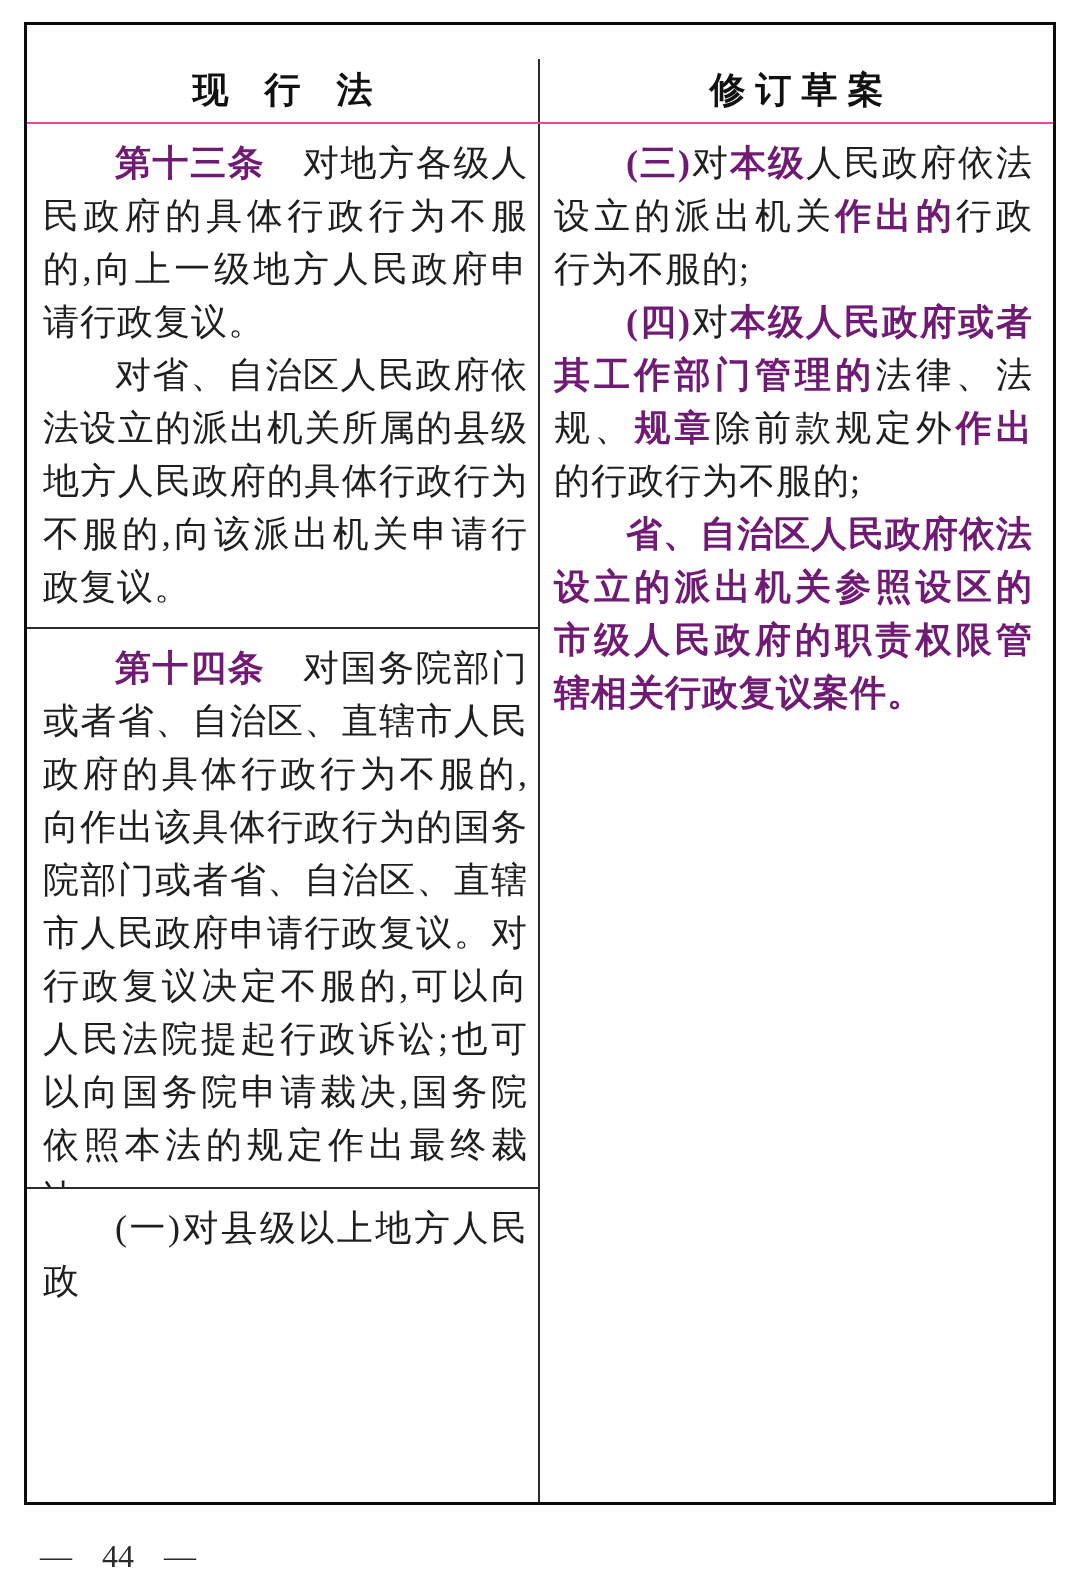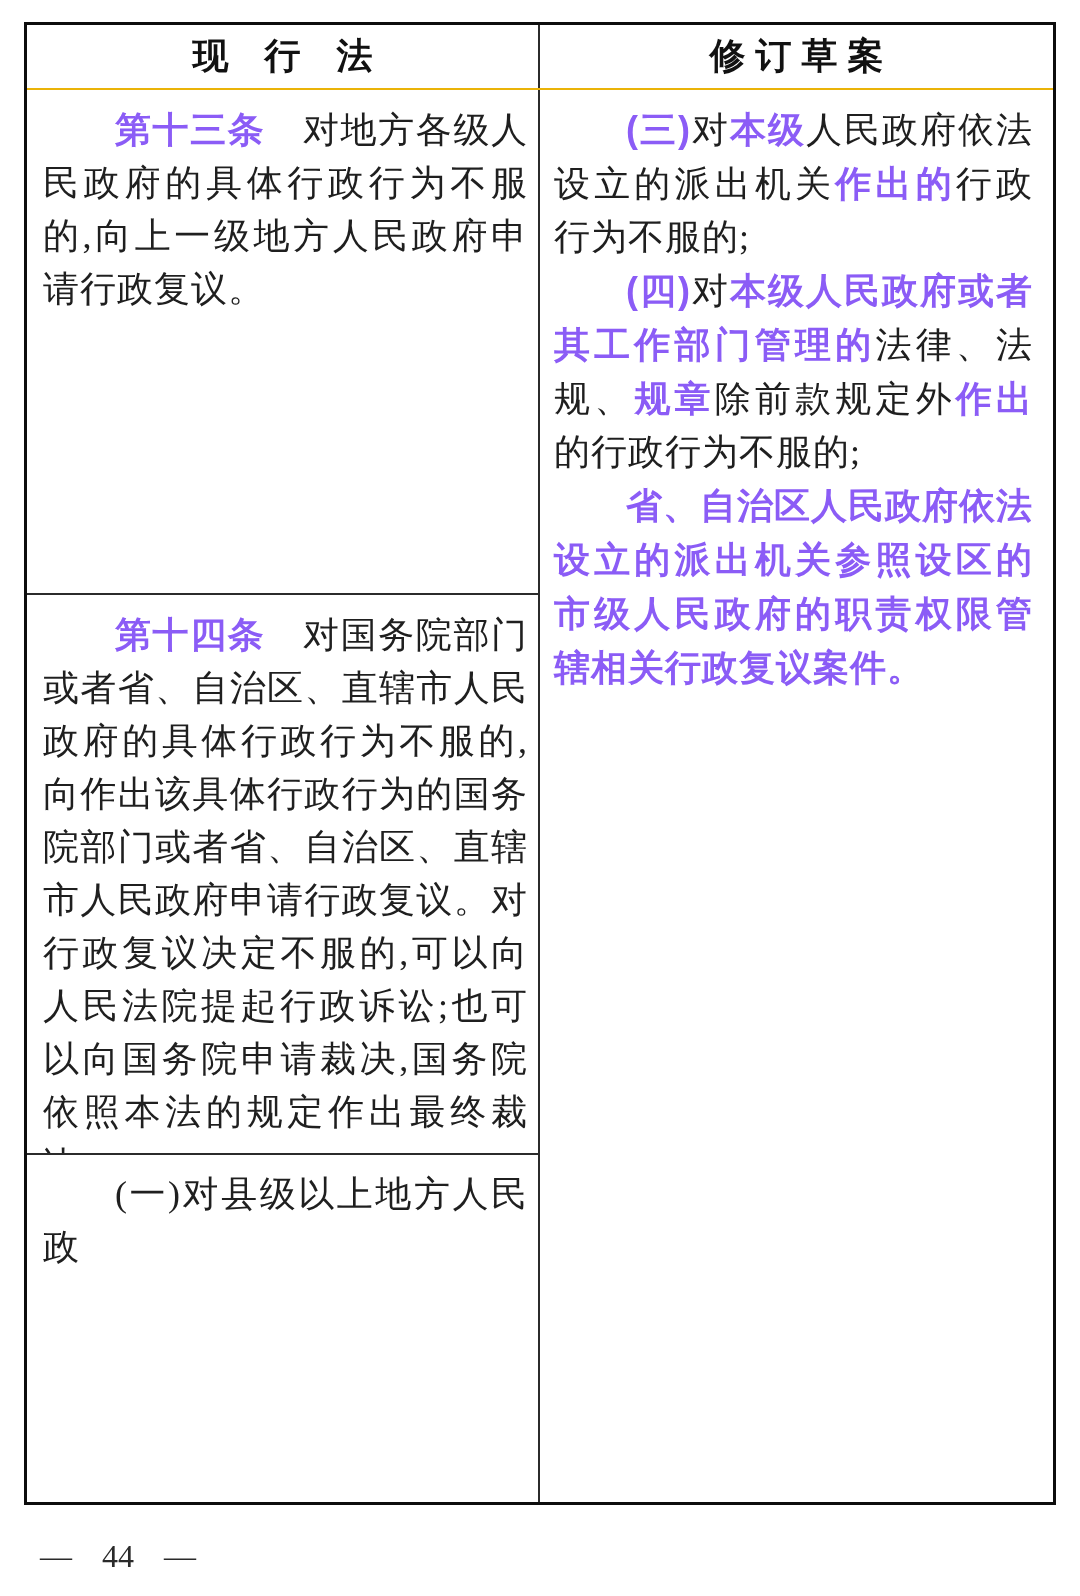--- a/index.html
+++ b/index.html
@@ -23,21 +23,22 @@
     height: 1483px;
     border: 3px solid #0d0d0d;
     box-sizing: border-box;
     display: flex;
     flex-direction: column;
     background: #fff;
   }
   .thead {
     flex: 0 0 63px;
     display: flex;
-    border-bottom: 2px solid #eab308;
+    border-bottom: 2px solid #ec4899;
+    margin-top: 34px;
   }
   .th {
     width: 50%;
     box-sizing: border-box;
     display: flex;
     align-items: center;
     justify-content: center;
     font-size: 36px;
     font-weight: 700;
     font-family: "Liberation Sans", "DejaVu Sans", sans-serif;
@@ -75,22 +76,22 @@
     font-size: 36px;
     line-height: 53px;
     letter-spacing: 1px;
     text-align: justify;
     text-justify: inter-character;
     text-indent: 72px;
     color: #1f1f1f;
   }
   .doc-p .b {
     font-weight: 700;
-    font-family: Liberation Sans, sans-serif;
-    color: #8b5cf6;
+    font-family: Liberation Serif, serif;
+    color: #701a75;
   }
   .page-footer {
     position: absolute;
     left: 40px;
     top: 1538px;
     display: flex;
     align-items: center;
     gap: 30px;
     font-size: 32px;
     color: #2a2a2a;
@@ -101,20 +102,21 @@
 
 <div class="law-table">
   <div class="thead">
     <div class="th th-left">现　行　法</div>
     <div class="th th-right">修订草案</div>
   </div>
   <div class="tbody">
     <div class="col col-left">
       <section class="cell cell-a13">
         <p class="doc-p"><span class="b">第十三条</span><span>　对地方各级人民政府的具体行政行为不服的,向上一级地方人民政府申请行政复议。</span></p>
+        <p class="doc-p"><span>对省、自治区人民政府依法设立的派出机关所属的县级地方人民政府的具体行政行为不服的,向该派出机关申请行政复议。</span></p>
       </section>
       <section class="cell cell-a14">
         <p class="doc-p"><span class="b">第十四条</span><span>　对国务院部门或者省、自治区、直辖市人民政府的具体行政行为不服的,向作出该具体行政行为的国务院部门或者省、自治区、直辖市人民政府申请行政复议。对行政复议决定不服的,可以向人民法院提起行政诉讼;也可以向国务院申请裁决,国务院依照本法的规定作出最终裁决。</span></p>
       </section>
       <section class="cell cell-a15">
         <p class="doc-p"><span>(一)对县级以上地方人民政</span></p>
       </section>
     </div>
     <div class="col col-right">
       <p class="doc-p"><span class="b">(三)</span><span>对</span><span class="b">本级</span><span>人民政府依法设立的派出机关</span><span class="b">作出的</span><span>行政行为不服的;</span></p>

